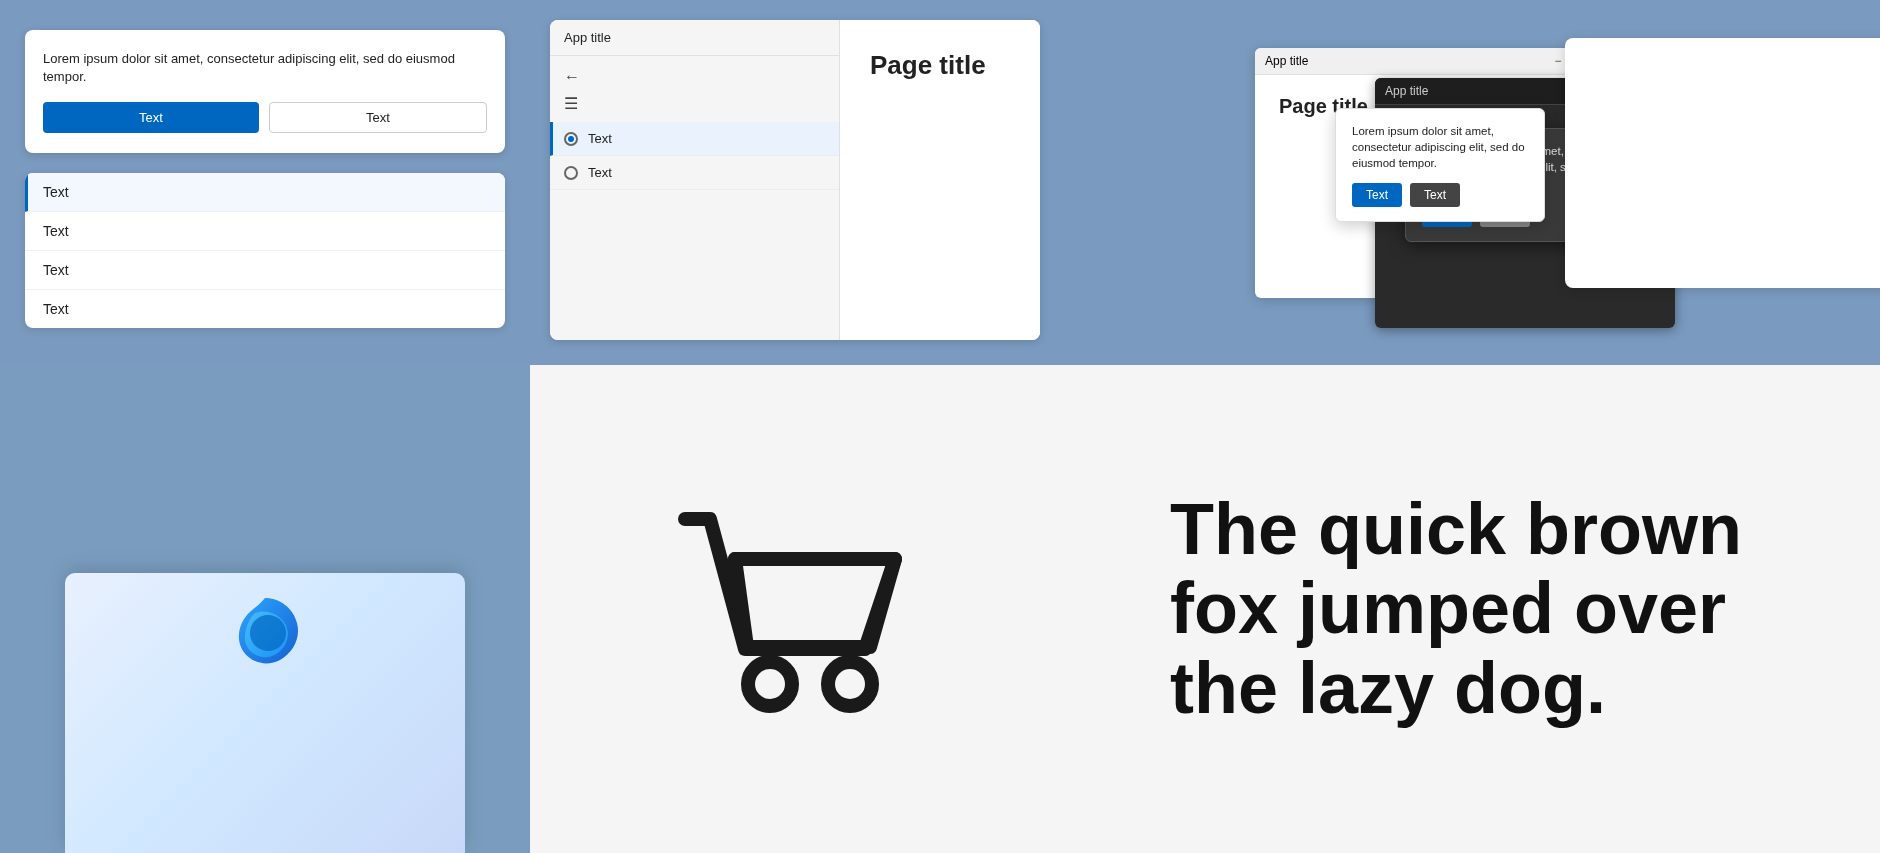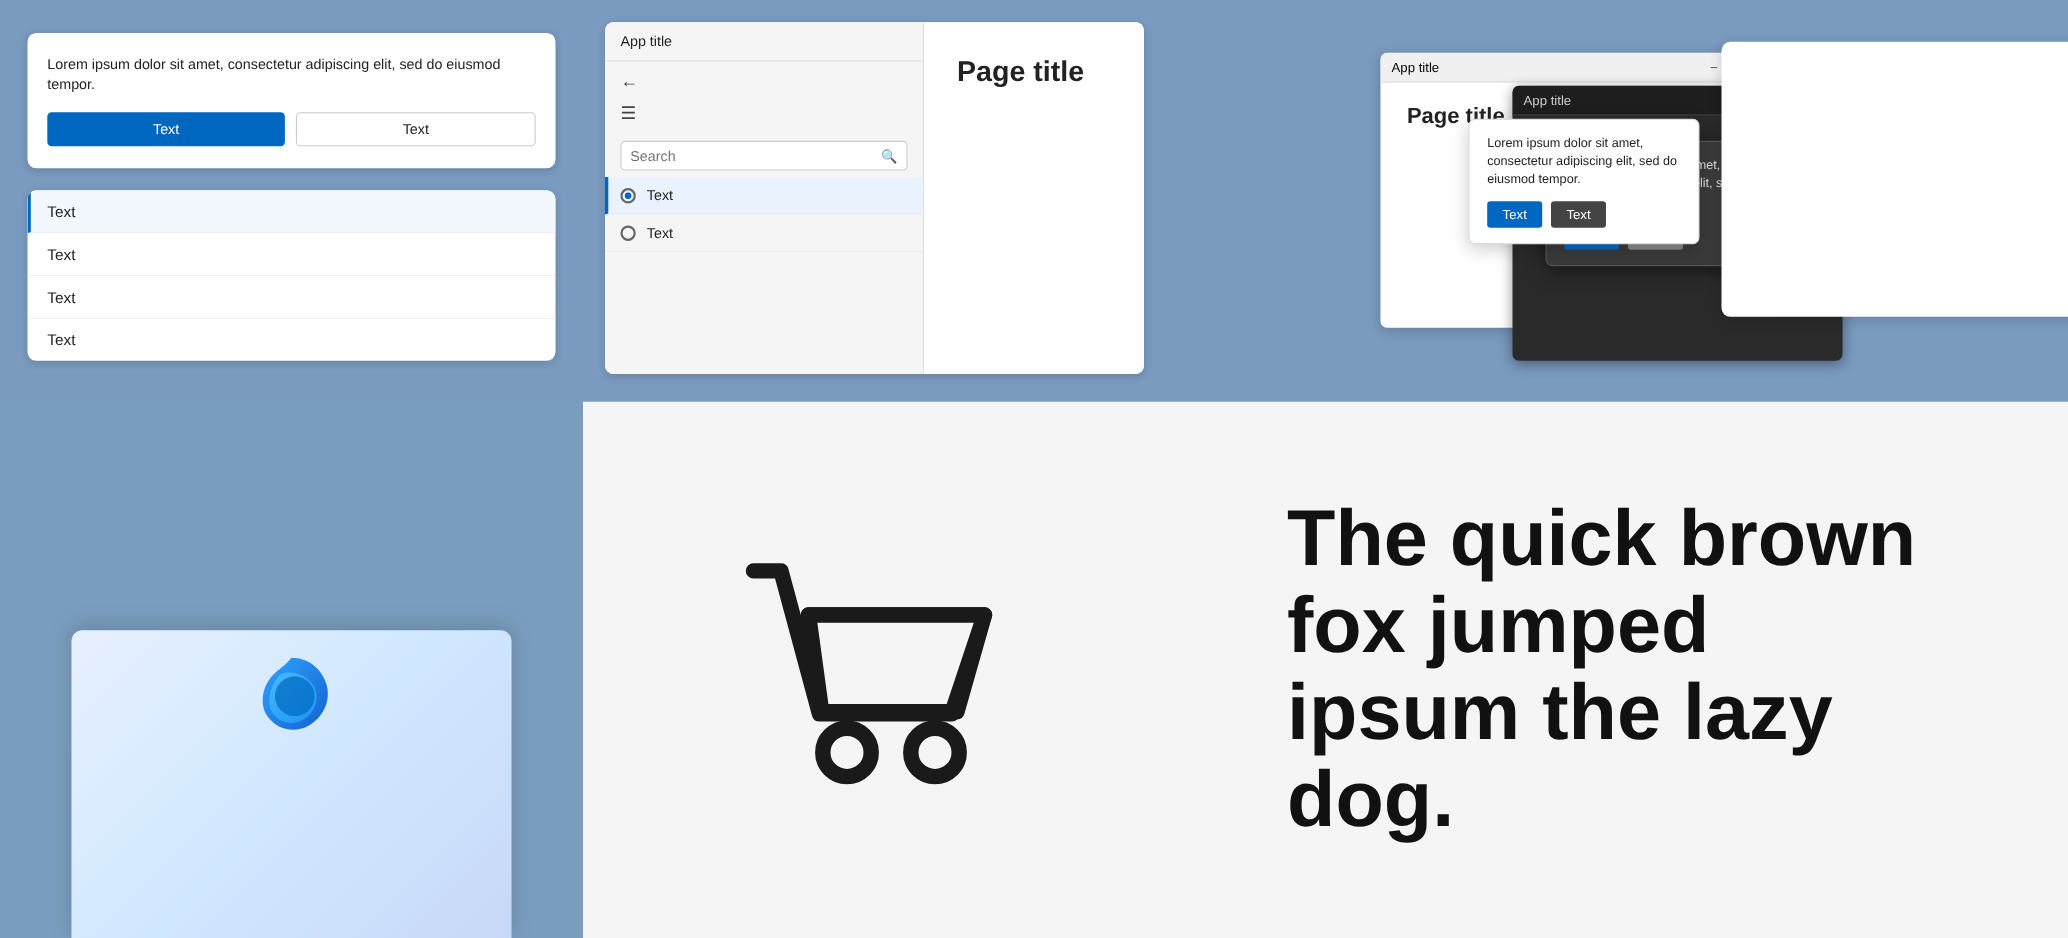--- a/index.html
+++ b/index.html
@@ -447,24 +447,20 @@
     </div>
   </div>
 
   <div class="cell-top-mid">
     <div class="app-shell">
       <div class="app-shell-sidebar">
         <div class="app-title-bar">App title</div>
         <div class="sidebar-nav-icons">
           <div class="nav-icon">←</div>
           <div class="nav-icon">☰</div>
-        </div>
-        <div class="search-box">
-          <input type="text" placeholder="Search" style="">
-          <span class="search-icon">🔍</span>
         </div>
         <div class="sidebar-list">
           <div class="sidebar-list-item active">
             <div class="radio-dot filled"></div>
             <span>Text</span>
           </div>
           <div class="sidebar-list-item">
             <div class="radio-dot"></div>
             <span>Text</span>
           </div>
@@ -553,16 +549,16 @@
         <path d="M80 90 L240 90 L215 178 L92 178 Z" stroke="#1a1a1a" stroke-width="14" stroke-linecap="round" stroke-linejoin="round" fill="none"></path>
 
         <circle cx="115" cy="215" r="22" stroke="#1a1a1a" stroke-width="14" fill="none"></circle>
 
         <circle cx="195" cy="215" r="22" stroke="#1a1a1a" stroke-width="14" fill="none"></circle>
       </svg>
     </div>
   </div>
 
   <div class="cell-bottom-right">
-    <div class="sample-text">The quick brown fox jumped ipsum the lazy dog.</div>
+    <div class="sample-text">The quick brown fox jumped over the lazy dog.</div>
   </div>
 
 </div>
 
 </body></html>

